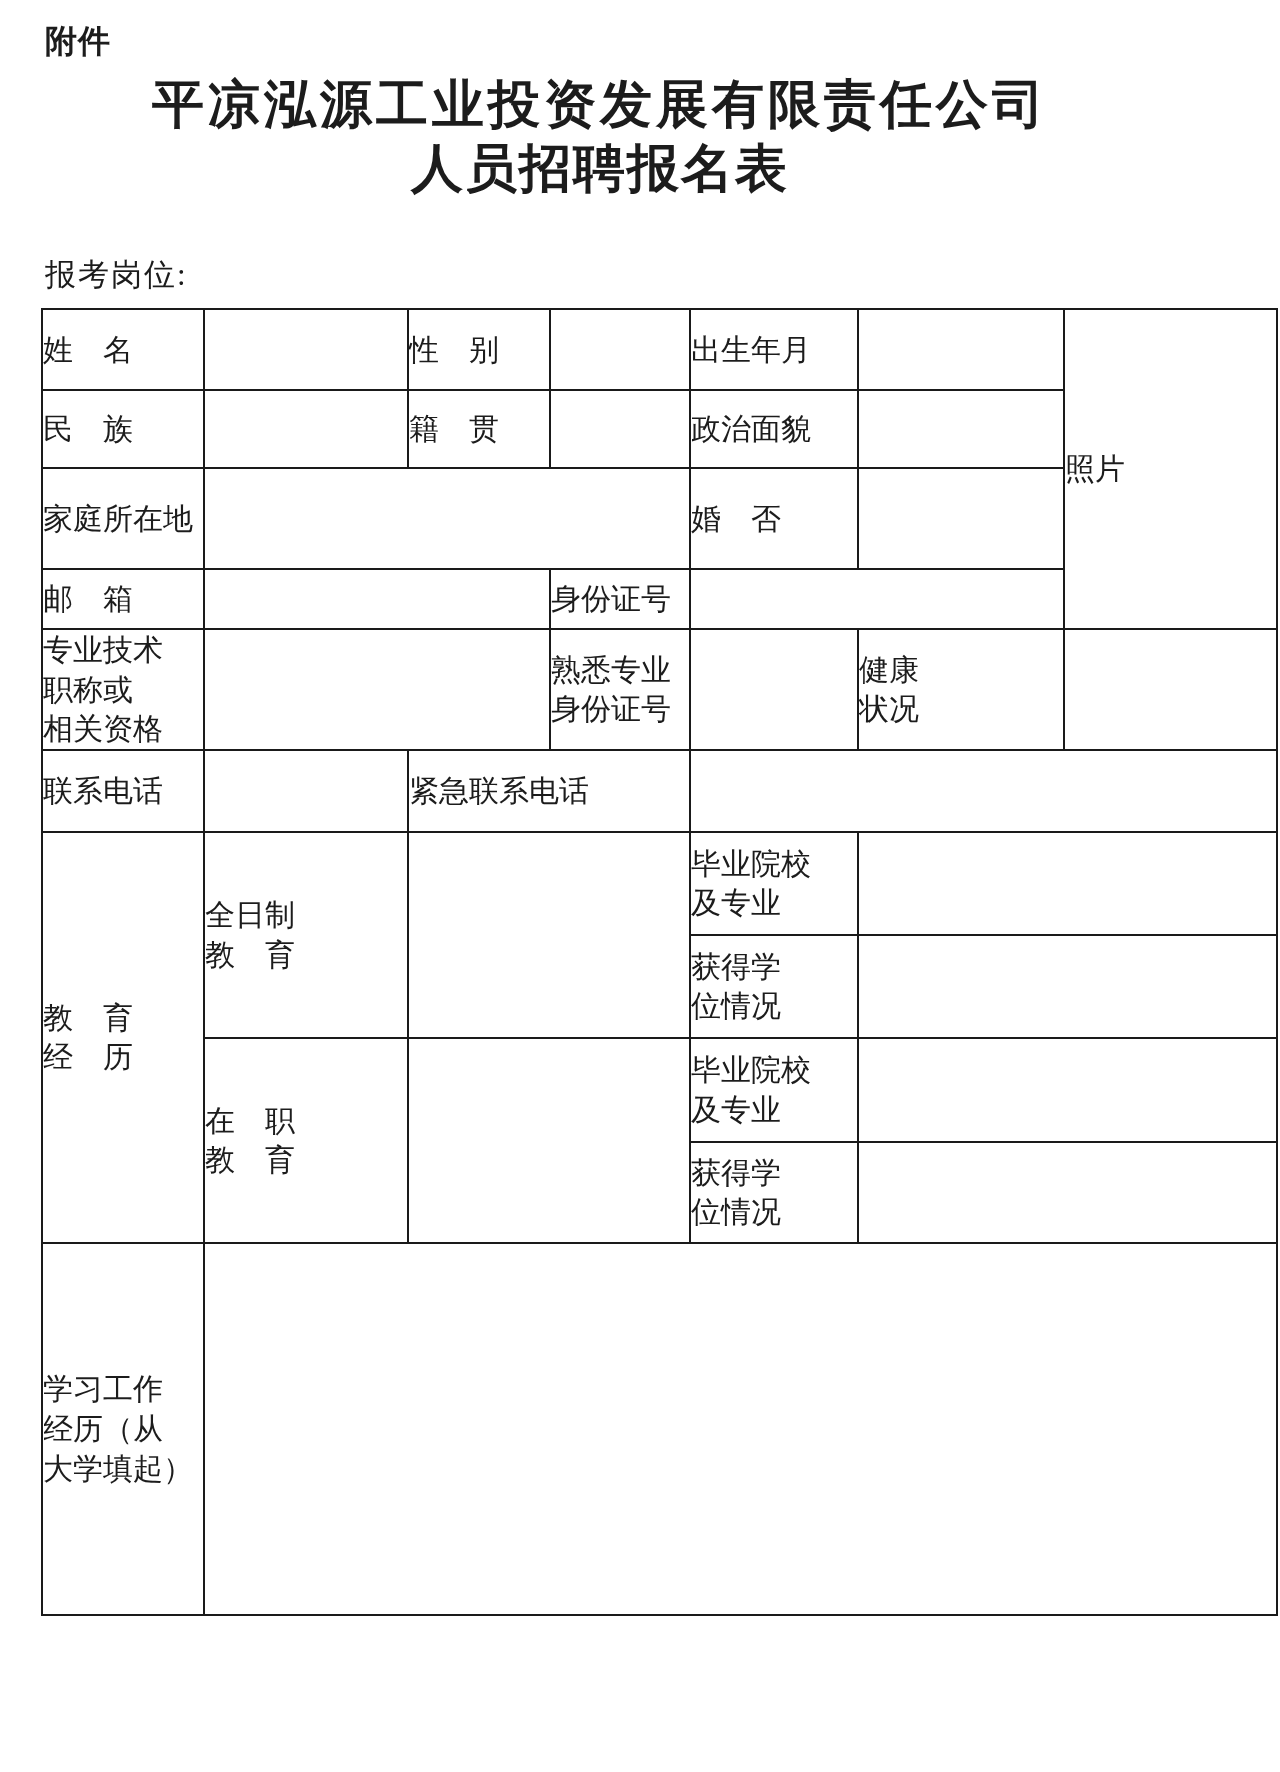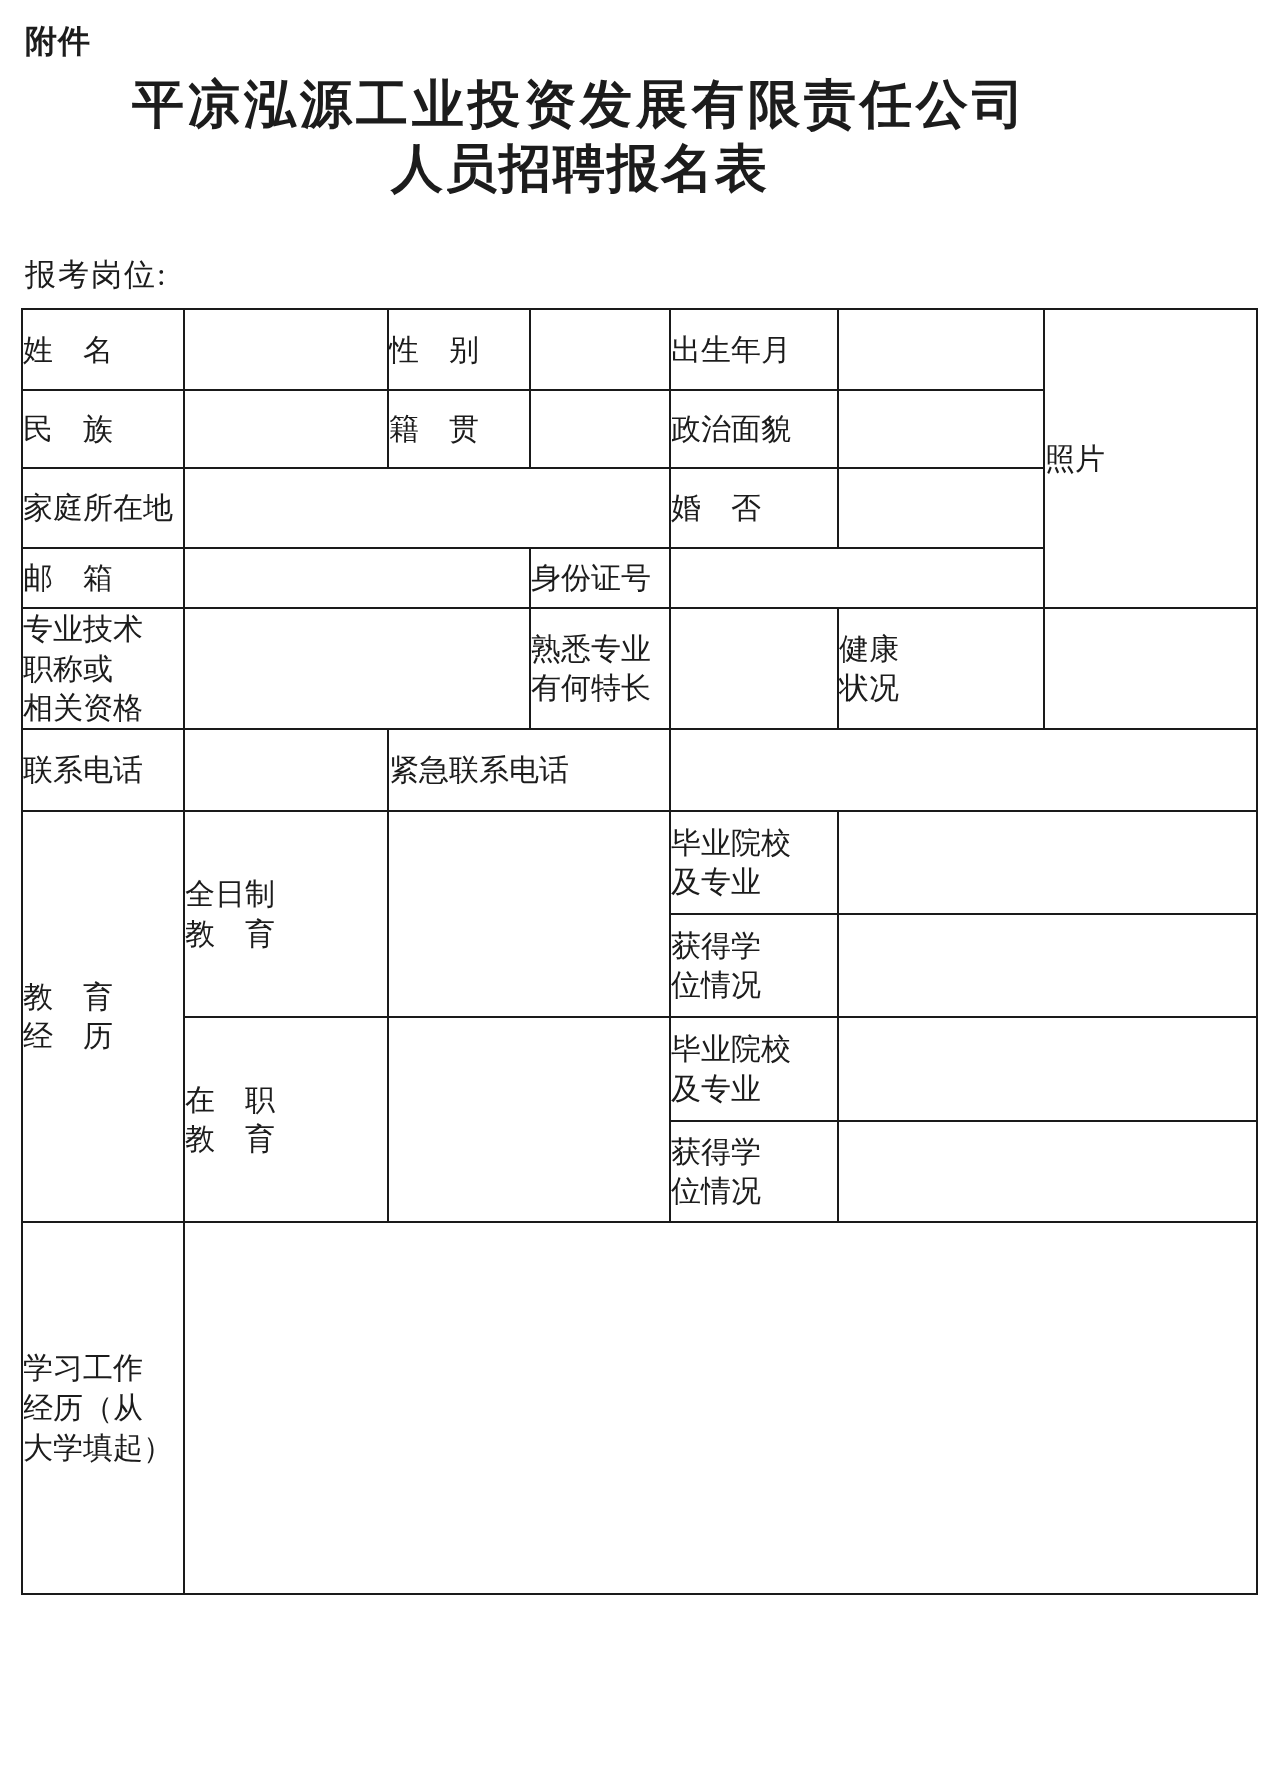--- a/index.html
+++ b/index.html
@@ -9,21 +9,21 @@
   }
   *{box-sizing:border-box;}
   html,body{margin:0;padding:0;}
   body{
     width:1280px;height:1772px;
     background:var(--bg);
     font-family:"Liberation Serif","DejaVu Serif",serif;
     color:var(--text);
     position:relative;
   }
-  .page{position:absolute;inset:0;background:var(--bg);}
+  .page{position:absolute;inset:0;background:var(--bg);margin-left:20px;}
   .attachment{
     position:absolute;left:25px;top:20px;
     font-family:"Liberation Sans","DejaVu Sans",sans-serif;
     font-size:32px;font-weight:600;letter-spacing:1px;
   }
   .title-block{
     position:absolute;left:0;top:72px;width:1160px;
     text-align:center;
   }
   .title-line1{
@@ -95,41 +95,41 @@
 
     <tr style="height:78px">
       <td class="thick-top">民　族</td>
       <td class="thick-top blank"></td>
       <td class="thick-top">籍　贯</td>
       <td class="thick-top blank"></td>
       <td class="thick-top">政治面貌</td>
       <td class="thick-top blank"></td>
     </tr>
 
-    <tr style="height:80px">
+    <tr style="height:101px">
       <td>家庭所在地</td>
       <td colspan="3" class="blank"></td>
       <td>婚　否</td>
       <td class="blank"></td>
     </tr>
 
     <tr style="height:60px">
       <td>邮　箱</td>
       <td colspan="2" class="blank"></td>
       <td>身份证号</td>
       <td colspan="2" class="blank"></td>
     </tr>
 
     <tr style="height:115px">
       <td>专业技术
 职称或
 相关资格</td>
       <td colspan="2" class="blank"></td>
       <td>熟悉专业
-有何特长</td>
+身份证号</td>
       <td class="blank"></td>
       <td>健康
 状况</td>
       <td class="blank"></td>
     </tr>
 
     <tr style="height:82px">
       <td>联系电话</td>
       <td class="blank"></td>
       <td colspan="2">紧急联系电话</td>

